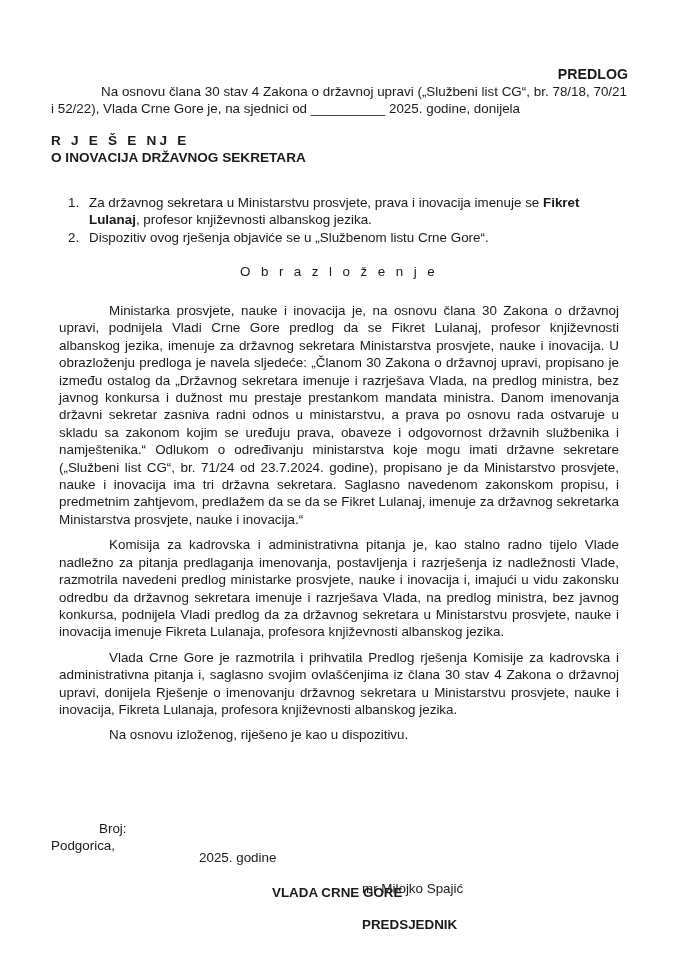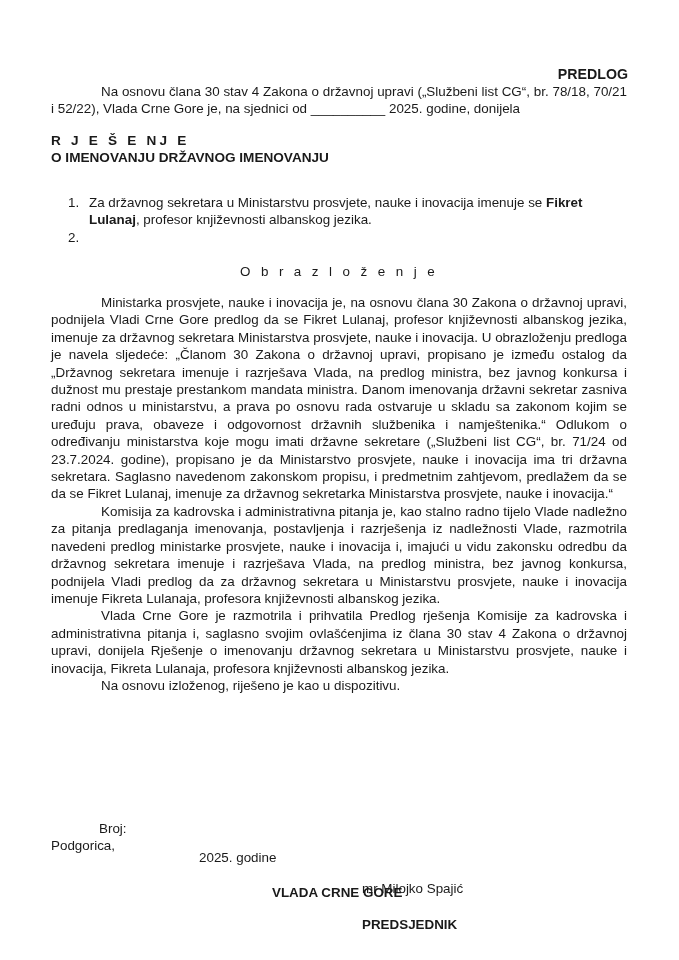--- a/index.html
+++ b/index.html
@@ -73,21 +73,21 @@
       text-align: center;
       font-weight: normal;
       letter-spacing: 3.4px;
     }
     .obraz {
       left: 51px;
       top: 294px;
       width: 576px;
     }
     .obraz p {
-      margin: 0;
+      margin: 8px;
       text-align: justify;
       text-indent: 50px;
     }
     .uputstvo {
       left: 51px;
       top: 752px;
       width: 576px;
       text-align: justify;
     }
     .broj { left: 51px; top: 820px; margin-left: 48px; }
@@ -112,29 +112,29 @@
 <body>
 
 <div class="page">
 
   <div class="abs predlog">PREDLOG</div>
 
   <div class="abs intro">Na osnovu člana 30 stav 4 Zakona o državnoj upravi („Službeni list CG“, br. 78/18, 70/21 i 52/22), Vlada Crne Gore je, na sjednici od __________ 2025. godine, donijela</div>
 
   <div class="abs title-block">
     <div class="spaced">R J E Š E NJ E</div>
-    <div>O IMENOVANJU DRŽAVNOG IMENOVANJU</div>
+    <div>O INOVACIJA DRŽAVNOG SEKRETARA</div>
   </div>
 
   <ol class="abs disp-list">
     <li>
-      <span class="num">1.</span><span>Za državnog sekretara u Ministarstvu prosvjete, nauke i inovacija imenuje se </span><span class="bold">Fikret Lulanaj</span><span>, profesor književnosti albanskog jezika.</span>
+      <span class="num">1.</span><span>Za državnog sekretara u Ministarstvu prosvjete, prava i inovacija imenuje se </span><span class="bold">Fikret Lulanaj</span><span>, profesor književnosti albanskog jezika.</span>
     </li>
     <li>
-      <span class="num">2.</span>
+      <span class="num">2.</span><span>Dispozitiv ovog rješenja objaviće se u „Službenom listu Crne Gore“.</span>
     </li>
   </ol>
 
   <div class="abs obraz-title">O b r a z l o ž e n j e</div>
 
   <div class="abs obraz">
     <p>Ministarka prosvjete, nauke i inovacija je, na osnovu člana 30 Zakona o državnoj upravi, podnijela Vladi Crne Gore predlog da se Fikret Lulanaj, profesor književnosti albanskog jezika, imenuje za državnog sekretara Ministarstva prosvjete, nauke i inovacija. U obrazloženju predloga je navela sljedeće: „Članom 30 Zakona o državnoj upravi, propisano je između ostalog da „Državnog sekretara imenuje i razrješava Vlada, na predlog ministra, bez javnog konkursa i dužnost mu prestaje prestankom mandata ministra. Danom imenovanja državni sekretar zasniva radni odnos u ministarstvu, a prava po osnovu rada ostvaruje u skladu sa zakonom kojim se uređuju prava, obaveze i odgovornost državnih službenika i namještenika.“ Odlukom o određivanju ministarstva koje mogu imati državne sekretare („Službeni list CG“, br. 71/24 od 23.7.2024. godine), propisano je da Ministarstvo prosvjete, nauke i inovacija ima tri državna sekretara. Saglasno navedenom zakonskom propisu, i predmetnim zahtjevom, predlažem da se da se Fikret Lulanaj, imenuje za državnog sekretarka Ministarstva prosvjete, nauke i inovacija.“</p>
     <p>Komisija za kadrovska i administrativna pitanja je, kao stalno radno tijelo Vlade nadležno za pitanja predlaganja imenovanja, postavljenja i razrješenja iz nadležnosti Vlade, razmotrila navedeni predlog ministarke prosvjete, nauke i inovacija i, imajući u vidu zakonsku odredbu da državnog sekretara imenuje i razrješava Vlada, na predlog ministra, bez javnog konkursa, podnijela Vladi predlog da za državnog sekretara u Ministarstvu prosvjete, nauke i inovacija imenuje Fikreta Lulanaja, profesora književnosti albanskog jezika.</p>
     <p>Vlada Crne Gore je razmotrila i prihvatila Predlog rješenja Komisije za kadrovska i administrativna pitanja i, saglasno svojim ovlašćenjima iz člana 30 stav 4 Zakona o državnoj upravi, donijela Rješenje o imenovanju državnog sekretara u Ministarstvu prosvjete, nauke i inovacija, Fikreta Lulanaja, profesora književnosti albanskog jezika.</p>
     <p>Na osnovu izloženog, riješeno je kao u dispozitivu.</p>

